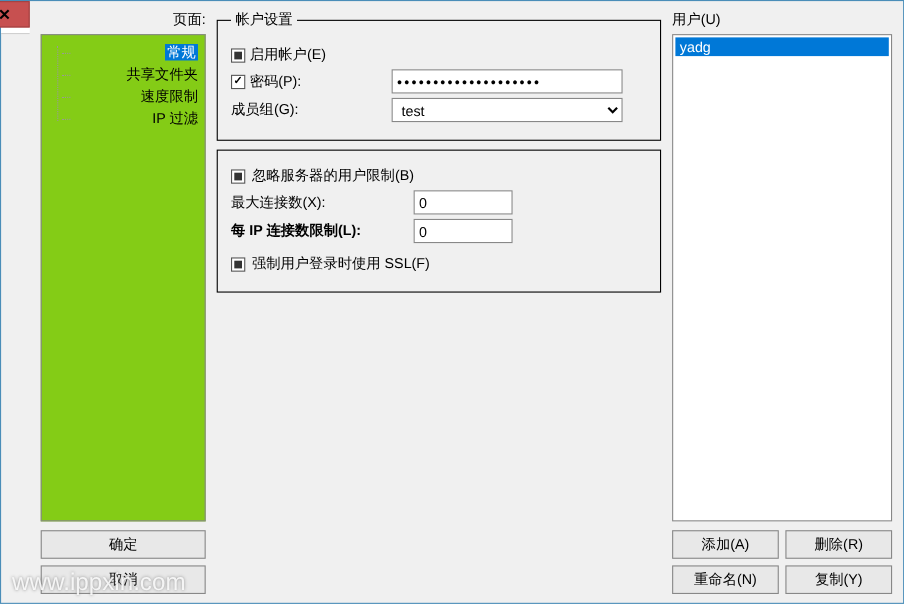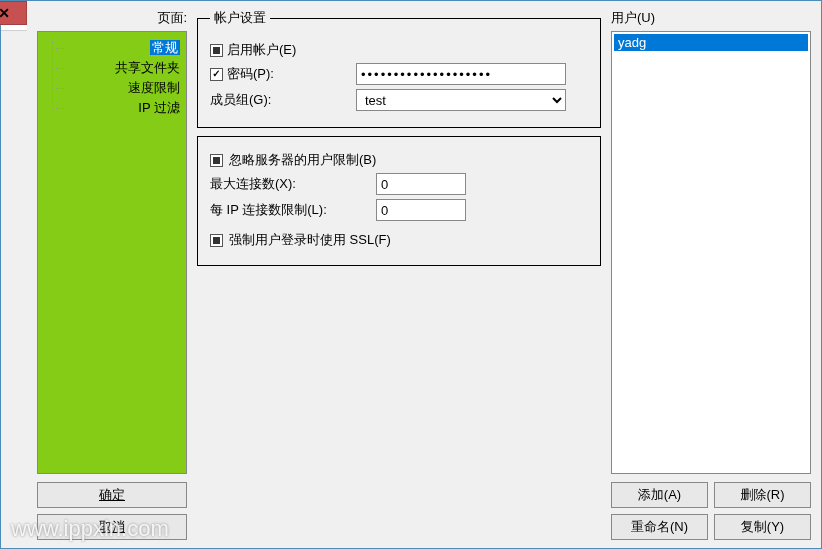--- a/index.html
+++ b/index.html
@@ -88,21 +88,21 @@
     width: 100%; height: 90px; resize: none;
     border: 1px solid #888; font-size: 13px;
     overflow-y: scroll;
   }
   .hint { font-size: 13px; margin-top: 4px; }
   .btn {
     height: 26px; border: 1px solid #888; background: #e8e8e8;
     font-size: 13px; cursor: pointer; display: flex;
     align-items: center; justify-content: center;
   }
-  .left-btns { margin-top: 8px; display: flex; flex-direction: column; gap: 6px; text-decoration: underline; }
+  .left-btns { margin-top: 8px; display: flex; flex-direction: column; gap: 6px; }
   .left-btns .btn { width: 100%; }
   .userlist {
     flex: 1; min-height: 180px; background: #fff; border: 1px solid #888;
     font-size: 13px; padding: 2px;
   }
   .user-item {
     padding: 1px 4px; cursor: pointer;
   }
   .user-item.selected { background: #0078d7; color: #fff; }
   .right-btns {
@@ -175,21 +175,21 @@
           <span class="checkbox filled"></span>
           <span>忽略服务器的用户限制(B)</span>
         </div>
         <div class="row">
           <div class="row-label" style="width:160px;">
             <span>最大连接数(X):</span>
           </div>
           <input type="text" class="num-input" value="0" style="">
         </div>
         <div class="row">
-          <div class="row-label" style="width:160px;">
+          <div class="row-label" style="width:160px;font-weight:bold;">
             <span>每 IP 连接数限制(L):</span>
           </div>
           <input type="text" class="num-input" value="0" style="">
         </div>
         <div class="row" style="margin-top:10px;">
           <span class="checkbox filled"></span>
           <span>强制用户登录时使用 SSL(F)</span>
         </div>
       </fieldset>
 

